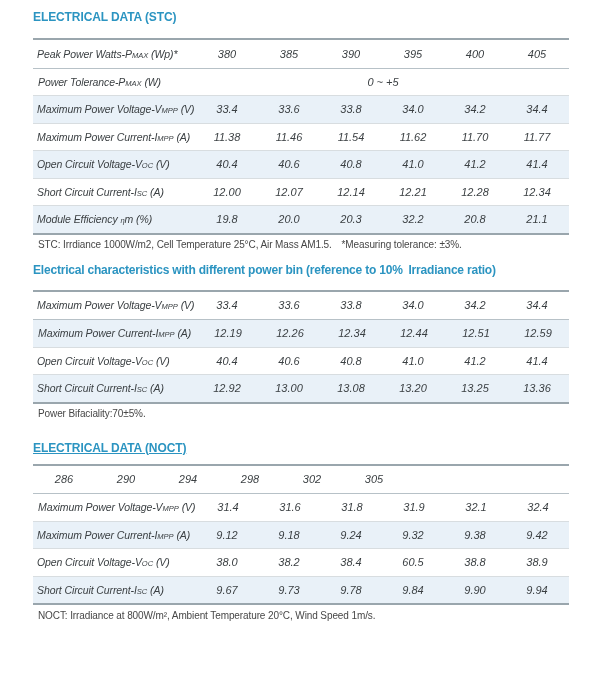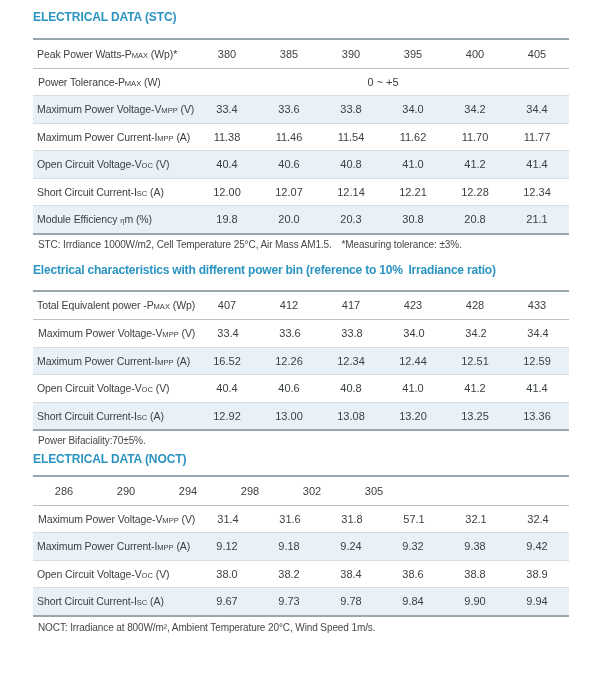--- a/index.html
+++ b/index.html
@@ -28,26 +28,27 @@
     font-size: 12px;
     line-height: 15px;
   }
   .sec-title.mixed {
     font-size: 12px;
     line-height: 16px;
     letter-spacing: -0.2px;
   }
   .s1 .sec-title { margin-bottom: 13px; }
   .s2 .sec-title { margin-top: 12px; margin-bottom: 12px; }
-  .s3 .sec-title { margin-top: 6px; margin-bottom: 8px; }
+  .s3 .sec-title { margin-top: 22px; margin-bottom: 8px; text-decoration: underline; }
 
   .spec-table {
     width: 536px;
     border-top: 2px solid var(--border, #9aa6ad);
     border-bottom: 2px solid var(--border, #9aa6ad);
+    font-style: italic;
   }
   .t-row {
     display: flex;
     align-items: center;
     height: 27.5px;
     box-sizing: border-box;
   }
   .t-row + .t-row {
     border-top: 1px solid var(--divider, #d8dde0);
   }
@@ -147,52 +148,43 @@
           <div class="t-val">12.14</div>
           <div class="t-val">12.21</div>
           <div class="t-val">12.28</div>
           <div class="t-val">12.34</div>
         </div>
         <div class="t-row shaded">
           <div class="t-label"><span>Module Efficiency </span><span class="sc">η</span><span>m (%)</span></div>
           <div class="t-val">19.8</div>
           <div class="t-val">20.0</div>
           <div class="t-val">20.3</div>
-          <div class="t-val">30.8</div>
+          <div class="t-val">32.2</div>
           <div class="t-val">20.8</div>
           <div class="t-val">21.1</div>
         </div>
       </div>
     <p class="footnote">STC: Irrdiance 1000W/m2, Cell Temperature 25°C, Air Mass AM1.5.  *Measuring tolerance: ±3%.</p>
   </section>
 
   <section class="s2">
     <h2 class="sec-title mixed">Electrical characteristics with different power bin (reference to 10% Irradiance ratio)</h2>
     <div class="spec-table">
-        <div class="t-row">
-          <div class="t-label"><span>Total Equivalent power -P</span><span class="sc">MAX</span><span> (Wp)</span></div>
-          <div class="t-val">407</div>
-          <div class="t-val">412</div>
-          <div class="t-val">417</div>
-          <div class="t-val">423</div>
-          <div class="t-val">428</div>
-          <div class="t-val">433</div>
-        </div>
         <div class="t-row">
           <div class="t-label"><span>Maximum Power Voltage-V</span><span class="sc">MPP</span><span> (V)</span></div>
           <div class="t-val">33.4</div>
           <div class="t-val">33.6</div>
           <div class="t-val">33.8</div>
           <div class="t-val">34.0</div>
           <div class="t-val">34.2</div>
           <div class="t-val">34.4</div>
         </div>
         <div class="t-row shaded">
           <div class="t-label"><span>Maximum Power Current-I</span><span class="sc">MPP</span><span> (A)</span></div>
-          <div class="t-val">16.52</div>
+          <div class="t-val">12.19</div>
           <div class="t-val">12.26</div>
           <div class="t-val">12.34</div>
           <div class="t-val">12.44</div>
           <div class="t-val">12.51</div>
           <div class="t-val">12.59</div>
         </div>
         <div class="t-row">
           <div class="t-label"><span>Open Circuit Voltage-V</span><span class="sc">OC</span><span> (V)</span></div>
           <div class="t-val">40.4</div>
           <div class="t-val">40.6</div>
@@ -223,39 +215,39 @@
           <div class="t-val">294</div>
           <div class="t-val">298</div>
           <div class="t-val">302</div>
           <div class="t-val">305</div>
         </div>
         <div class="t-row">
           <div class="t-label"><span>Maximum Power Voltage-V</span><span class="sc">MPP</span><span> (V)</span></div>
           <div class="t-val">31.4</div>
           <div class="t-val">31.6</div>
           <div class="t-val">31.8</div>
-          <div class="t-val">57.1</div>
+          <div class="t-val">31.9</div>
           <div class="t-val">32.1</div>
           <div class="t-val">32.4</div>
         </div>
         <div class="t-row shaded">
           <div class="t-label"><span>Maximum Power Current-I</span><span class="sc">MPP</span><span> (A)</span></div>
           <div class="t-val">9.12</div>
           <div class="t-val">9.18</div>
           <div class="t-val">9.24</div>
           <div class="t-val">9.32</div>
           <div class="t-val">9.38</div>
           <div class="t-val">9.42</div>
         </div>
         <div class="t-row">
           <div class="t-label"><span>Open Circuit Voltage-V</span><span class="sc">OC</span><span> (V)</span></div>
           <div class="t-val">38.0</div>
           <div class="t-val">38.2</div>
           <div class="t-val">38.4</div>
-          <div class="t-val">38.6</div>
+          <div class="t-val">60.5</div>
           <div class="t-val">38.8</div>
           <div class="t-val">38.9</div>
         </div>
         <div class="t-row shaded">
           <div class="t-label"><span>Short Circuit Current-I</span><span class="sc">SC</span><span> (A)</span></div>
           <div class="t-val">9.67</div>
           <div class="t-val">9.73</div>
           <div class="t-val">9.78</div>
           <div class="t-val">9.84</div>
           <div class="t-val">9.90</div>

